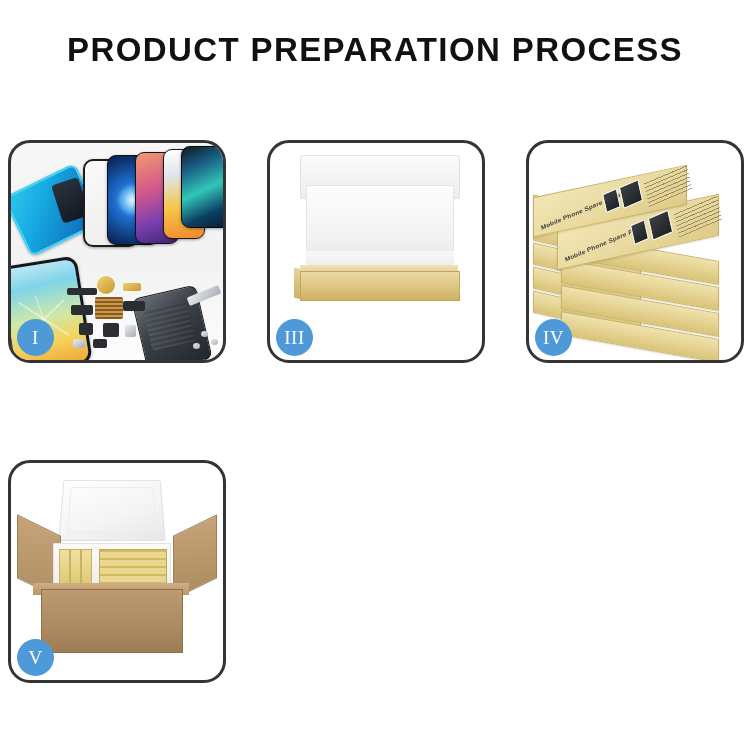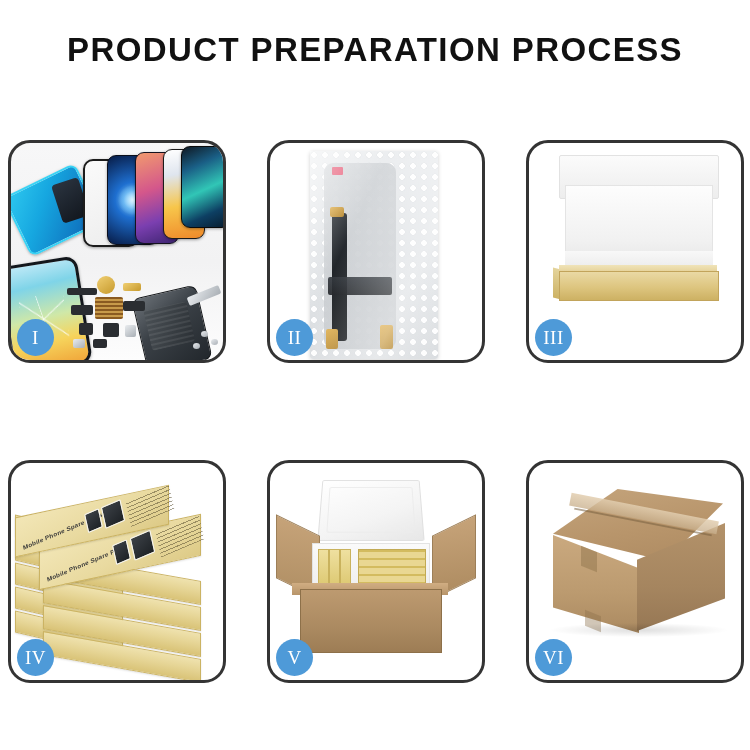--- a/index.html
+++ b/index.html
@@ -436,35 +436,20 @@
         <div class="part silver" style="left:62px;  top:196px; width:12px; height:9px;"></div>
         <div class="part" style="left:82px;  top:196px; width:14px; height:9px;"></div>
         <div class="part silver" style="left:190px; top:188px; width:7px; height:6px; border-radius:50%;"></div>
         <div class="part silver" style="left:200px; top:196px; width:7px; height:6px; border-radius:50%;"></div>
         <div class="part silver" style="left:182px; top:200px; width:7px; height:6px; border-radius:50%;"></div>
         <div class="part silver" style="left:176px; top:148px; width:34px; height:9px; transform:rotate(-22deg);"></div>
       </div>
       <div class="badge">I</div>
     </div>
 
-    <div class="panel p2">
-      <div class="photo">
-        <div class="bubblewrap">
-          <div class="lcd-inner"></div>
-          <div class="lcd-flex"></div>
-          <div class="lcd-connector"></div>
-          <div class="lcd-gold-a"></div>
-          <div class="lcd-gold-b"></div>
-          <div class="lcd-gold-c"></div>
-          <div class="pink-tag"></div>
-          <div class="bw-gloss"></div>
-        </div>
-      </div>
-      <div class="badge">II</div>
-    </div>
 
     <div class="panel p3">
       <div class="photo">
         <div class="b3-lidback"></div>
         <div class="b3-inner"></div>
         <div class="b3-foam"></div>
         <div class="b3-bubbleitem"></div>
         <div class="b3-sideL"></div>
         <div class="b3-sideR"></div>
         <div class="b3-lip"></div>
@@ -515,28 +500,15 @@
         <div class="v-yellow" style="left:48px; width:9px;"></div>
         <div class="v-yellow" style="left:59px; width:9px;"></div>
         <div class="v-yellow" style="left:70px; width:9px;"></div>
         <div class="v-yellow-h"></div>
         <div class="v-cartonlipL"></div>
         <div class="v-cartonfront"></div>
       </div>
       <div class="badge">V</div>
     </div>
 
-    <div class="panel p6">
-      <div class="photo">
-        <div class="c6-top"></div>
-        <div class="c6-left"></div>
-        <div class="c6-right"></div>
-        <div class="c6-seamT"></div>
-        <div class="c6-tape"></div>
-        <div class="c6-tab-a"></div>
-        <div class="c6-tab-b"></div>
-        <div class="c6-shadow"></div>
-      </div>
-      <div class="badge">VI</div>
-    </div>
 
   </div>
 </div>
 
 </body></html>

